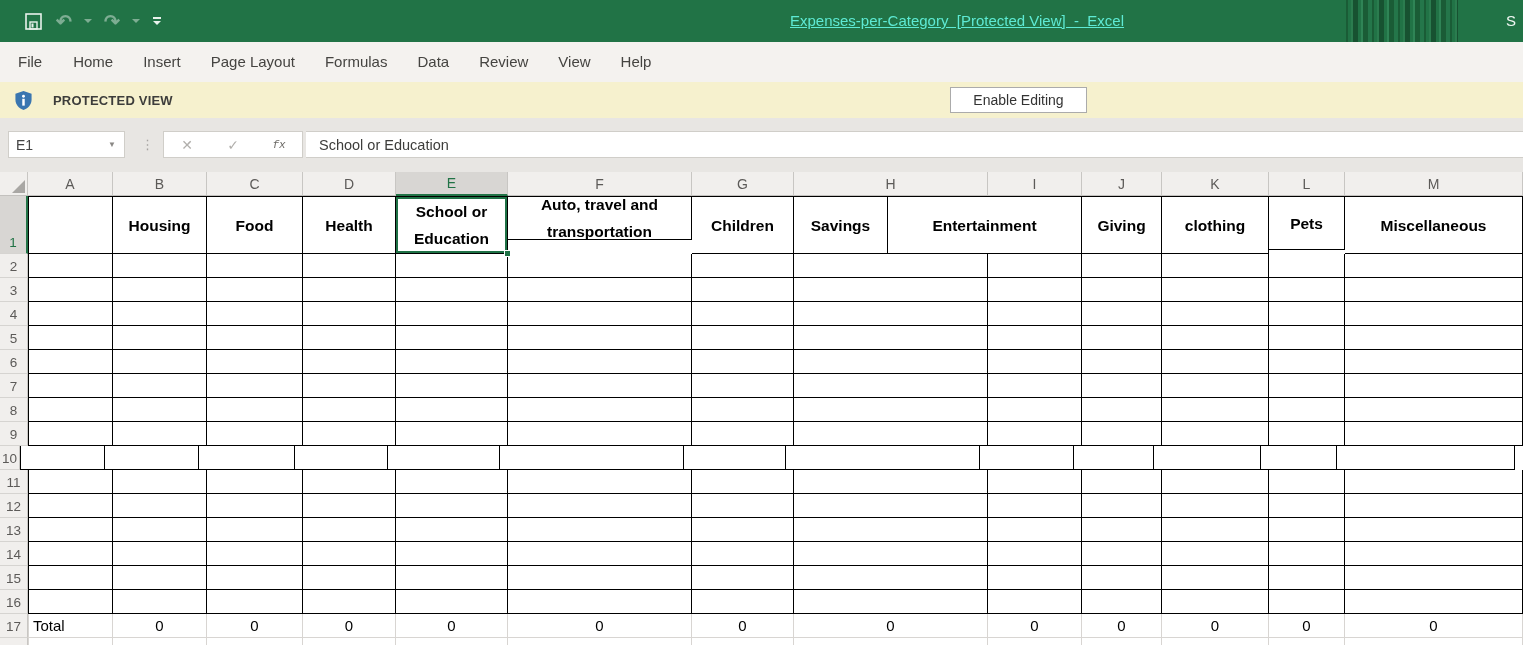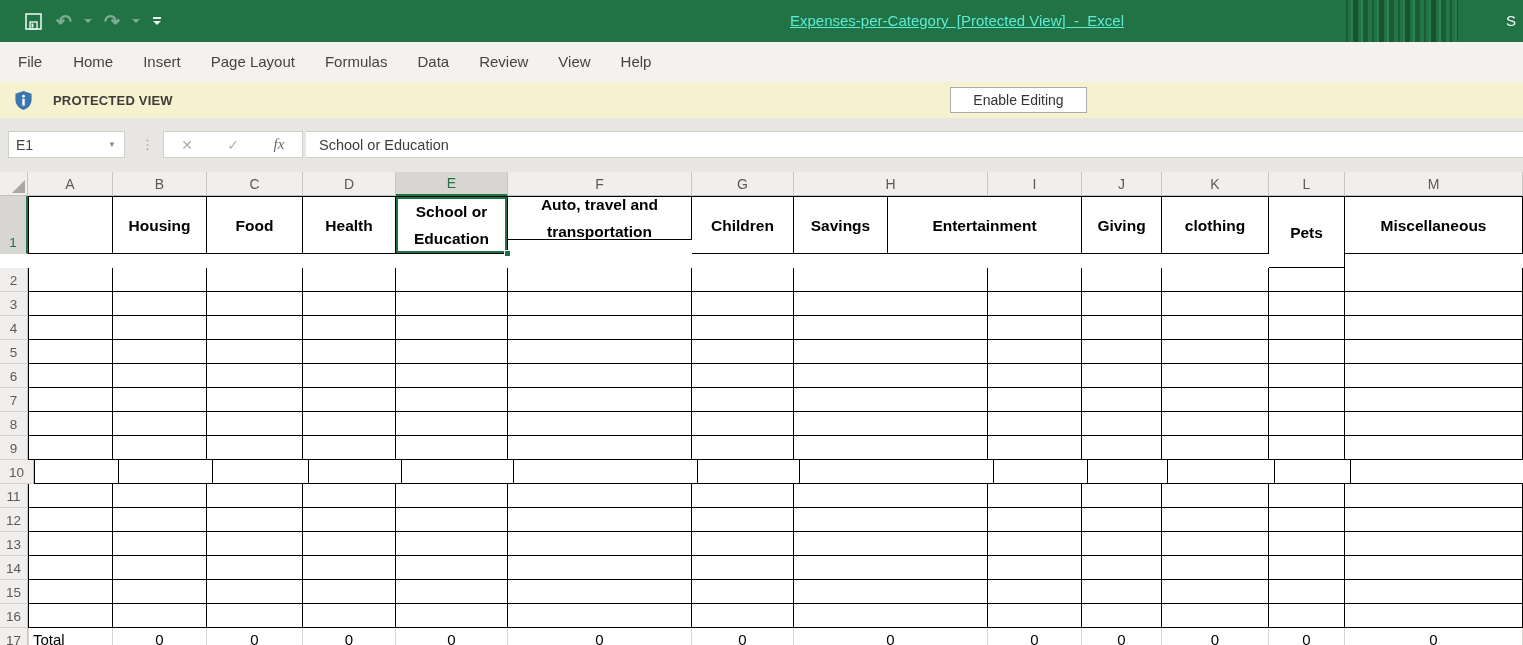--- a/index.html
+++ b/index.html
@@ -45,21 +45,21 @@
   .formula-area { position:absolute; top:118px; left:0; width:100%; height:54px; background:#e8e6e3; }
   .name-box { position:absolute; left:8px; top:13px; width:117px; height:27px; background:#fff;
               border:1px solid #d0cec9; display:flex; align-items:center; }
   .name-box-value { flex:1; padding-left:7px; font-size:14px; color:#444; }
   .name-box-caret { font-size:8px; color:#8a8885; padding-right:8px; }
   .fbar-dots { position:absolute; left:141px; top:13px; height:27px; display:flex; align-items:center;
                color:#a5a3a0; font-size:13px; letter-spacing:0; }
   .fbar-btns { position:absolute; left:163px; top:13px; width:140px; height:27px; background:#fff;
                border:1px solid #d0cec9; display:flex; align-items:center; }
   .fbtn { width:46px; text-align:center; font-size:14px; color:#b1afac; }
-  .fx { font-size:15px; color:#6b6965; font-family:Liberation Serif, serif; font-style:italic; }
+  .fx { font-size:11px; color:#6b6965; font-family:Liberation Mono, monospace; font-style:italic; }
   .formula-input { position:absolute; left:306px; top:13px; right:0; height:27px; background:#fff;
                    border-top:1px solid #d0cec9; border-bottom:1px solid #d0cec9;
                    display:flex; align-items:center; padding-left:13px; font-size:14.5px; color:#3d3d3b; }
 
   
   .grid { position:absolute; top:172px; left:0; width:100%; }
   .g-row { display:flex; }
   .corner { width:28px; height:24px; background:#f1efed; border-right:1px solid #c8c6c3;
             border-bottom:1px solid #c3c1be; position:relative; flex:none; }
   .corner .tri { position:absolute; right:2px; bottom:2px; width:0; height:0;
@@ -182,21 +182,21 @@
         <div class="cell hcell" style="width: 94px; height: 58px;">Housing</div>
         <div class="cell hcell" style="width: 96px; height: 58px;">Food</div>
         <div class="cell hcell" style="width: 93px; height: 58px;">Health</div>
         <div class="cell hcell selected" style="width: 112px; height: 58px;">School or Education<div class="fill-handle"></div></div>
         <div class="cell hcell" style="width: 184px; height: 44px;">Auto, travel and transportation</div>
         <div class="cell hcell" style="width: 102px; height: 58px;">Children</div>
         <div class="cell hcell" style="width: 94px; height: 58px;">Savings</div>
         <div class="cell hcell" style="width: 194px; height: 58px;">Entertainment</div>
         <div class="cell hcell" style="width: 80px; height: 58px;">Giving</div>
         <div class="cell hcell" style="width: 107px; height: 58px;">clothing</div>
-        <div class="cell hcell" style="width: 76px; height: 72px;">Pets</div>
+        <div class="cell hcell" style="width: 76px; height: 54px;">Pets</div>
         <div class="cell hcell" style="width: 178px; height: 58px;">Miscellaneous</div>
       </div>
       <div class="g-row">
         <div class="rowhead" style="width: 28px; height: 24px;">2</div>
         <div class="cell first" style="width: 85px; height: 24px;"></div>
         <div class="cell" style="width: 94px; height: 24px;"></div>
         <div class="cell" style="width: 96px; height: 24px;"></div>
         <div class="cell" style="width: 93px; height: 24px;"></div>
         <div class="cell" style="width: 112px; height: 24px;"></div>
         <div class="cell" style="width: 184px; height: 24px;"></div>
@@ -314,21 +314,21 @@
         <div class="cell" style="width: 184px; height: 24px;"></div>
         <div class="cell" style="width: 102px; height: 24px;"></div>
         <div class="cell" style="width: 194px; height: 24px;"></div>
         <div class="cell" style="width: 94px; height: 24px;"></div>
         <div class="cell" style="width: 80px; height: 24px;"></div>
         <div class="cell" style="width: 107px; height: 24px;"></div>
         <div class="cell" style="width: 76px; height: 24px;"></div>
         <div class="cell" style="width: 178px; height: 24px;"></div>
       </div>
       <div class="g-row">
-        <div class="rowhead" style="width: 34px; height: 24px;">10</div>
+        <div class="rowhead" style="width: 20px; height: 24px;">10</div>
         <div class="cell first" style="width: 85px; height: 24px;"></div>
         <div class="cell" style="width: 94px; height: 24px;"></div>
         <div class="cell" style="width: 96px; height: 24px;"></div>
         <div class="cell" style="width: 93px; height: 24px;"></div>
         <div class="cell" style="width: 112px; height: 24px;"></div>
         <div class="cell" style="width: 184px; height: 24px;"></div>
         <div class="cell" style="width: 102px; height: 24px;"></div>
         <div class="cell" style="width: 194px; height: 24px;"></div>
         <div class="cell" style="width: 94px; height: 24px;"></div>
         <div class="cell" style="width: 80px; height: 24px;"></div>

